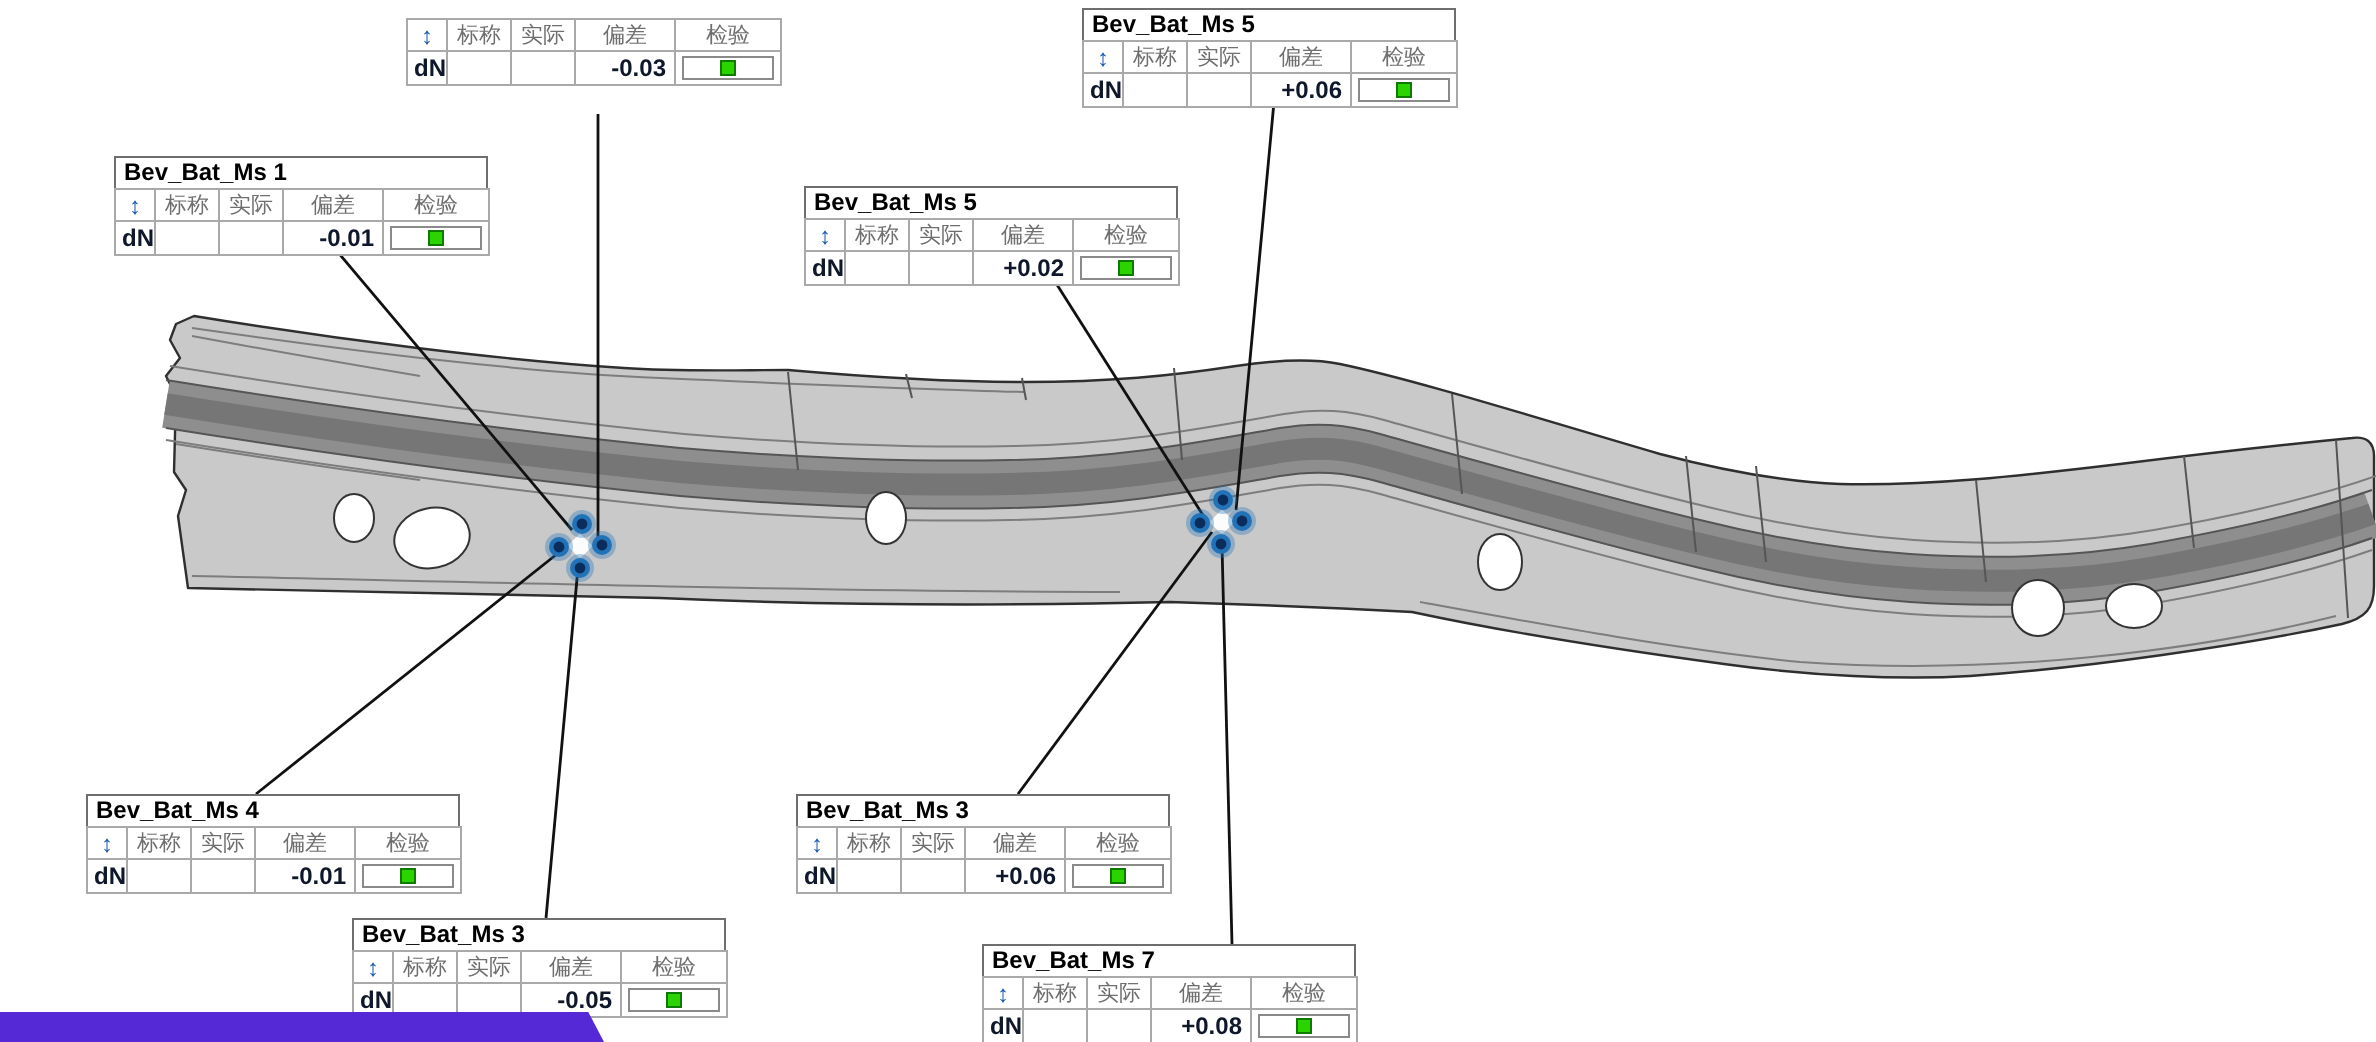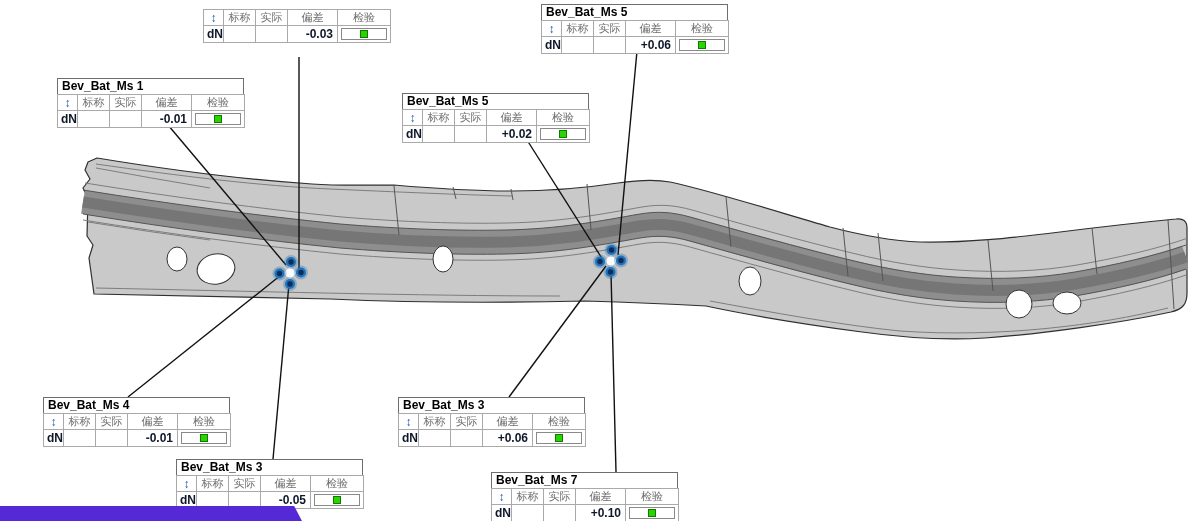--- a/index.html
+++ b/index.html
@@ -377,21 +377,21 @@
         <th class="dir">↕</th>
         <th>标称</th>
         <th>实际</th>
         <th>偏差</th>
         <th>检验</th>
       </tr>
       <tr>
         <td class="rowlabel">dN</td>
         <td></td>
         <td></td>
-        <td class="value">+0.10</td>
+        <td class="value">+0.08</td>
         <td>
           <div class="gauge">
             <div class="sq" style="display: block;"></div>
           </div>
         </td>
       </tr>
     </tbody>
         </table>
   </div>
 

